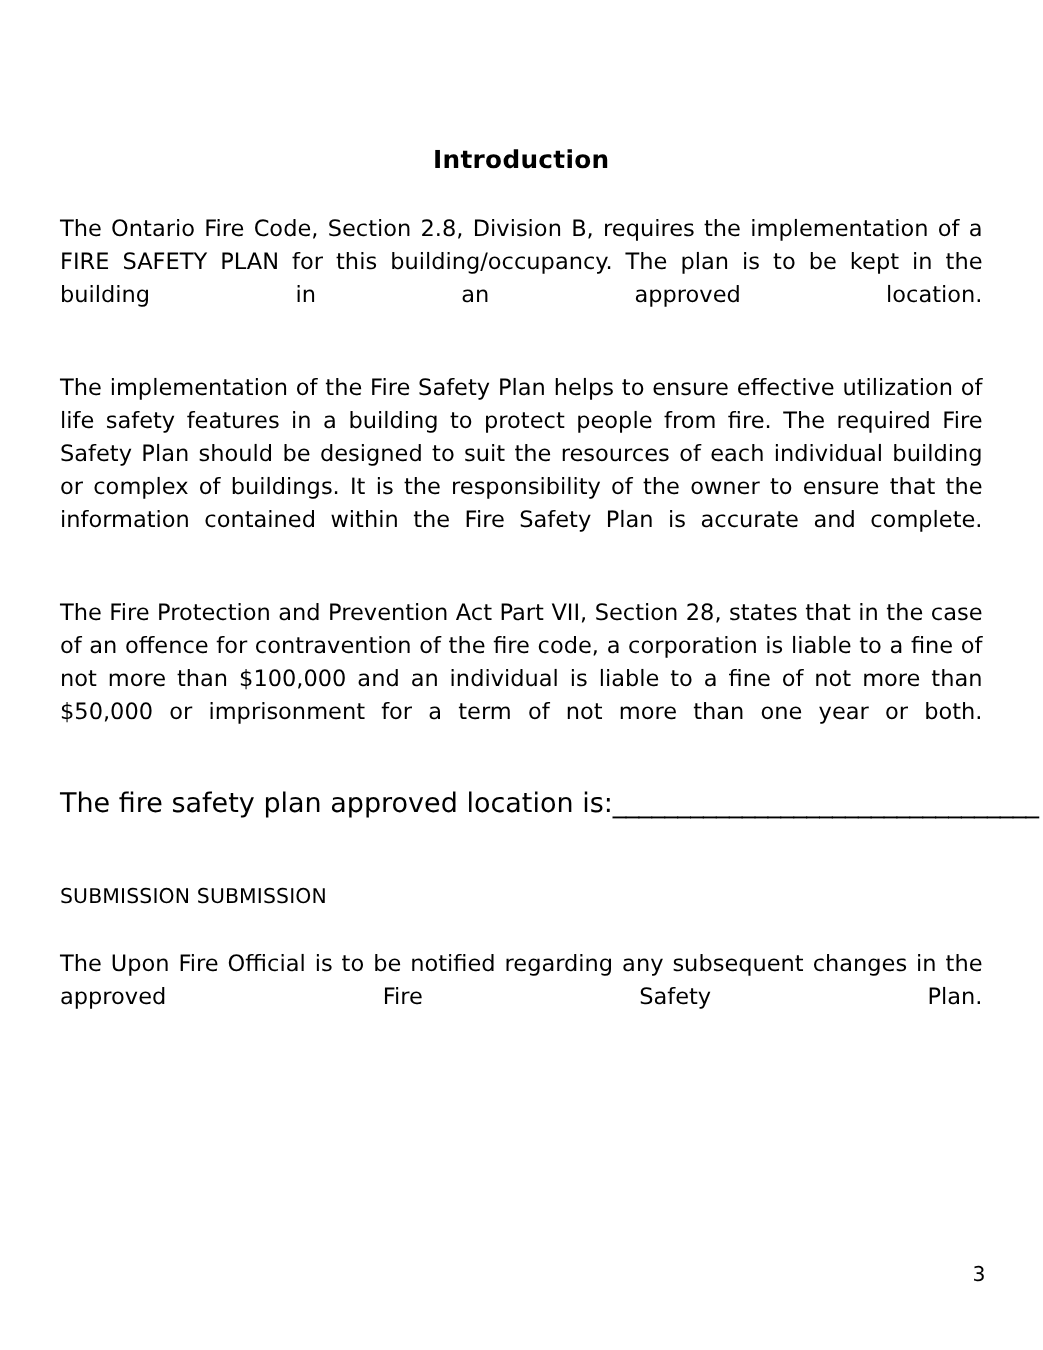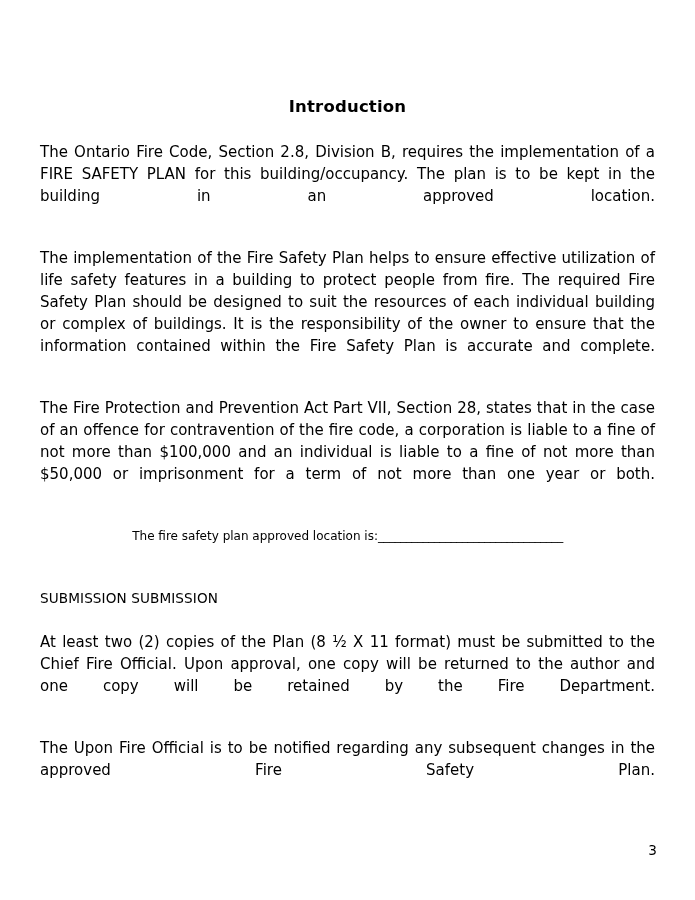--- a/index.html
+++ b/index.html
@@ -47,21 +47,21 @@
   }
 
   
   .para:after {
     content: "";
     display: inline-block;
     width: 100%;
   }
 
   .field-line {
-    font-size: 12px;
+    font-size: 18px;
     line-height: 22px;
     text-align: center;
     margin: 0;
     white-space: nowrap;
   }
 
   .field-rule {
     letter-spacing: -0.4px;
   }
 
@@ -105,21 +105,20 @@
     <div class="field-line">
       <span>The fire safety plan approved location is:</span><span class="field-rule">_________________________________</span>
     </div>
 
     <div class="gap-lg"></div>
 
     <p class="section-heading">SUBMISSION SUBMISSION</p>
 
     <div class="gap-md"></div>
 
-    <p class="para">At least two (2) copies of the Plan (8 ½ X 11 format) must be submitted to the Chief Fire Official.   Upon approval, one copy will be returned to the author and one copy will be retained by the Fire Department.</p>
 
     <p class="para">The Upon Fire Official is to be notified regarding any subsequent changes in the approved Fire Safety Plan.</p>
 
   </div>
 
   <div class="page-number">3</div>
 
 </div>
 
 </body></html>

